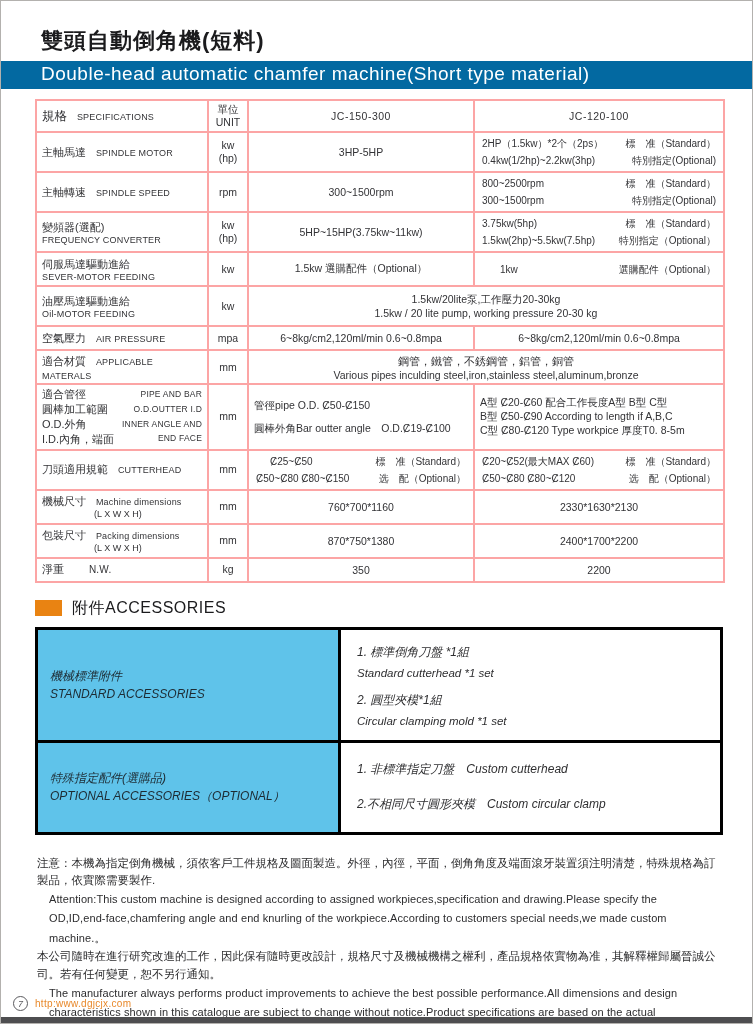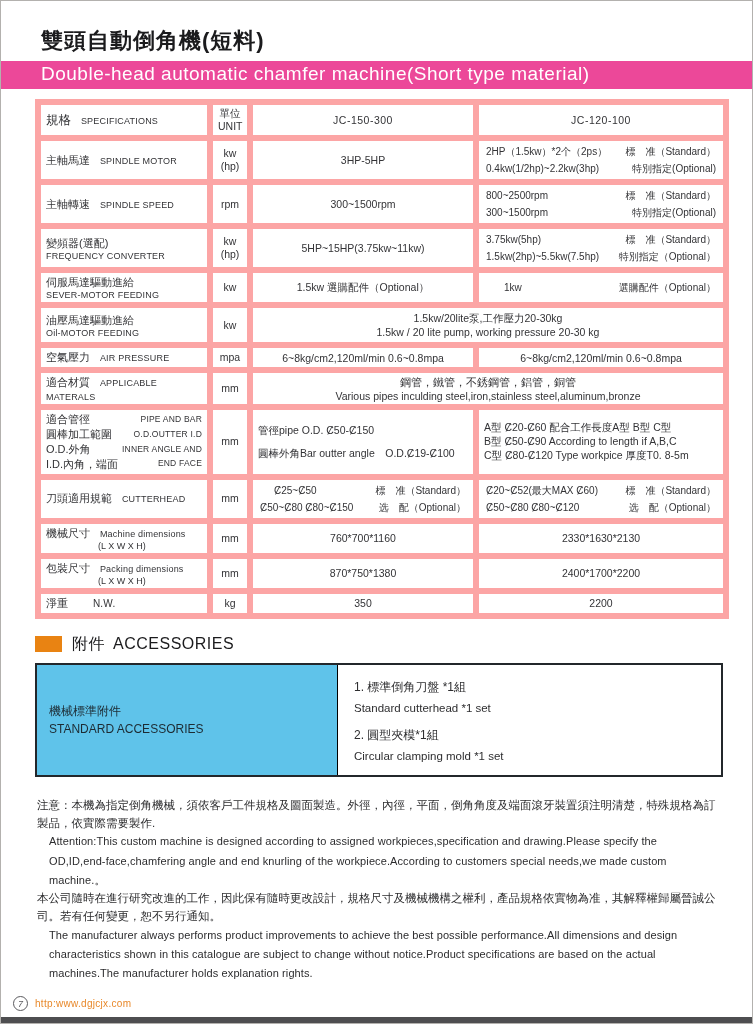--- a/index.html
+++ b/index.html
@@ -2,45 +2,45 @@
 <html><head>
 <meta charset="utf-8">
 <style>
   html,body{margin:0;padding:0;background:#e9e9e9;}
   .page{
     position:relative;width:753px;height:1024px;margin:0 auto;background:#fff;
     border:1px solid #b3b1ae;box-sizing:border-box;
     font-family:"Liberation Sans","DejaVu Sans",sans-serif;color:#2e2e30;overflow:hidden;
   }
   .title{margin:25px 0 5px 40px;font-size:22px;font-weight:bold;letter-spacing:1px;color:#1b1b1d;}
-  .banner{background:#ec4899;color:#fff;font-size:19px;padding:2px 0 4px 40px;letter-spacing:.5px;}
+  .banner{background:#0369a1;color:#fff;font-size:19px;padding:2px 0 4px 40px;letter-spacing:.5px;}
 
   table.spec{border-collapse:collapse;margin:10px 0 0 34px;width:688px;table-layout:fixed;border:2px solid #3d3d41;}
-  table.spec td{border:6px solid #fca5a5;font-size:10.5px;padding:2px 5px;vertical-align:middle;color:#333336;}
+  table.spec td{border:2px solid #fca5a5;font-size:10.5px;padding:2px 5px;vertical-align:middle;color:#333336;}
   col.c-label{width:172px;} col.c-unit{width:40px;} col.c-m1{width:226px;} col.c-m2{width:250px;}
   .zh{font-size:11px;}
   .en{font-size:9px;margin-left:7px;letter-spacing:.2px;}
   .cell-unit{text-align:center;font-size:10px;line-height:1.25;}
   .cell-model{text-align:center;font-size:12.5px;letter-spacing:.5px;}
   .hdr{padding:7px 5px;}
   .hdr .zh{font-size:12.5px;}
   .center{text-align:center;}
   .split{display:flex;justify-content:space-between;align-items:center;padding:1px 2px;font-size:10px;line-height:1.5;}
   .stack{line-height:1.6;}
   .lblrow{display:flex;justify-content:space-between;align-items:center;line-height:1.35;}
   .lblrow .en{margin:0;font-size:8.5px;}
   .indent{margin-left:52px;font-size:9px;}
   .small{font-size:9.5px;}
   .tall{height:40px;} .med{height:34px;} .short{height:24px;}
 
   .acc-head{margin:15px 0 8px 34px;display:flex;align-items:center;font-size:16px;color:#1b1b1d;letter-spacing:.5px;text-align:center;}
   .orange-sq{display:inline-block;width:27px;height:16px;background:#e98312;margin-right:10px;}
-  .acc-head .gap{margin-left:8px;}
+  .acc-head .gap{}
   table.acc{border-collapse:collapse;margin-left:34px;width:688px;table-layout:fixed;border:2px solid #23272b;}
-  table.acc td{border:1px solid #000000;}
+  table.acc td{border:3px solid #000000;font-style:italic;}
   .acc-label{background:#5fc3ea;width:276px;padding:10px 12px;font-size:12px;vertical-align:middle;color:#1d2b33;line-height:1.5;}
   .acc-items{padding:10px 16px;font-size:12px;vertical-align:middle;line-height:1.45;}
   .acc-items .item{margin:4px 0;}
   .acc-items .item-en{margin:2px 0 10px 0;font-size:11.5px;}
   .acc-items .spaced{margin:8px 0;}
 
   .notes{margin:20px 36px 0 36px;font-size:11.5px;color:#2c2c2e;}
   .notes p{margin:0;line-height:1.55;}
   .notes p.en{font-size:11px;margin-left:12px;line-height:1.75;letter-spacing:.1px;}
 
@@ -303,20 +303,30 @@
         <div>機械標準附件</div>
         <div>STANDARD  ACCESSORIES</div>
       </td>
       <td class="acc-items">
         <div class="item">1. 標準倒角刀盤 *1組</div>
         <div class="item-en">Standard cutterhead *1 set</div>
         <div class="item">2. 圓型夾模*1組</div>
         <div class="item-en" style="margin-bottom:0">Circular clamping mold *1 set</div>
       </td>
     </tr>
+    <tr>
+      <td class="acc-label">
+        <div>特殊指定配件(選購品)</div>
+        <div>OPTIONAL ACCESSORIES（OPTIONAL）</div>
+      </td>
+      <td class="acc-items">
+        <div class="spaced">1. 非標準指定刀盤　Custom cutterhead</div>
+        <div class="spaced" style="margin-top:18px">2.不相同尺寸圓形夾模　Custom circular clamp</div>
+      </td>
+    </tr>
   </tbody>
     </table>
 
   <div class="notes">
     <p>注意：本機為指定倒角機械，須依客戶工件規格及圖面製造。外徑，內徑，平面，倒角角度及端面滾牙裝置須注明清楚，特殊規格為訂製品，依實際需要製作.</p>
     <p class="en">Attention:This custom machine is designed according to assigned workpieces,specification and drawing.Please specify the OD,ID,end-face,chamfering angle and end knurling of the workpiece.According to customers special needs,we made custom machine.。</p>
     <p>本公司隨時在進行研究改進的工作，因此保有隨時更改設計，規格尺寸及機械機構之權利，產品規格依實物為准，其解釋權歸屬晉誠公司。若有任何變更，恕不另行通知。</p>
     <p class="en">The manufacturer always performs product improvements to achieve the best possible performance.All dimensions and design characteristics shown in this catalogue are subject to change without notice.Product specifications are based on the actual machines.The manufacturer holds explanation rights.</p>
   </div>
 

